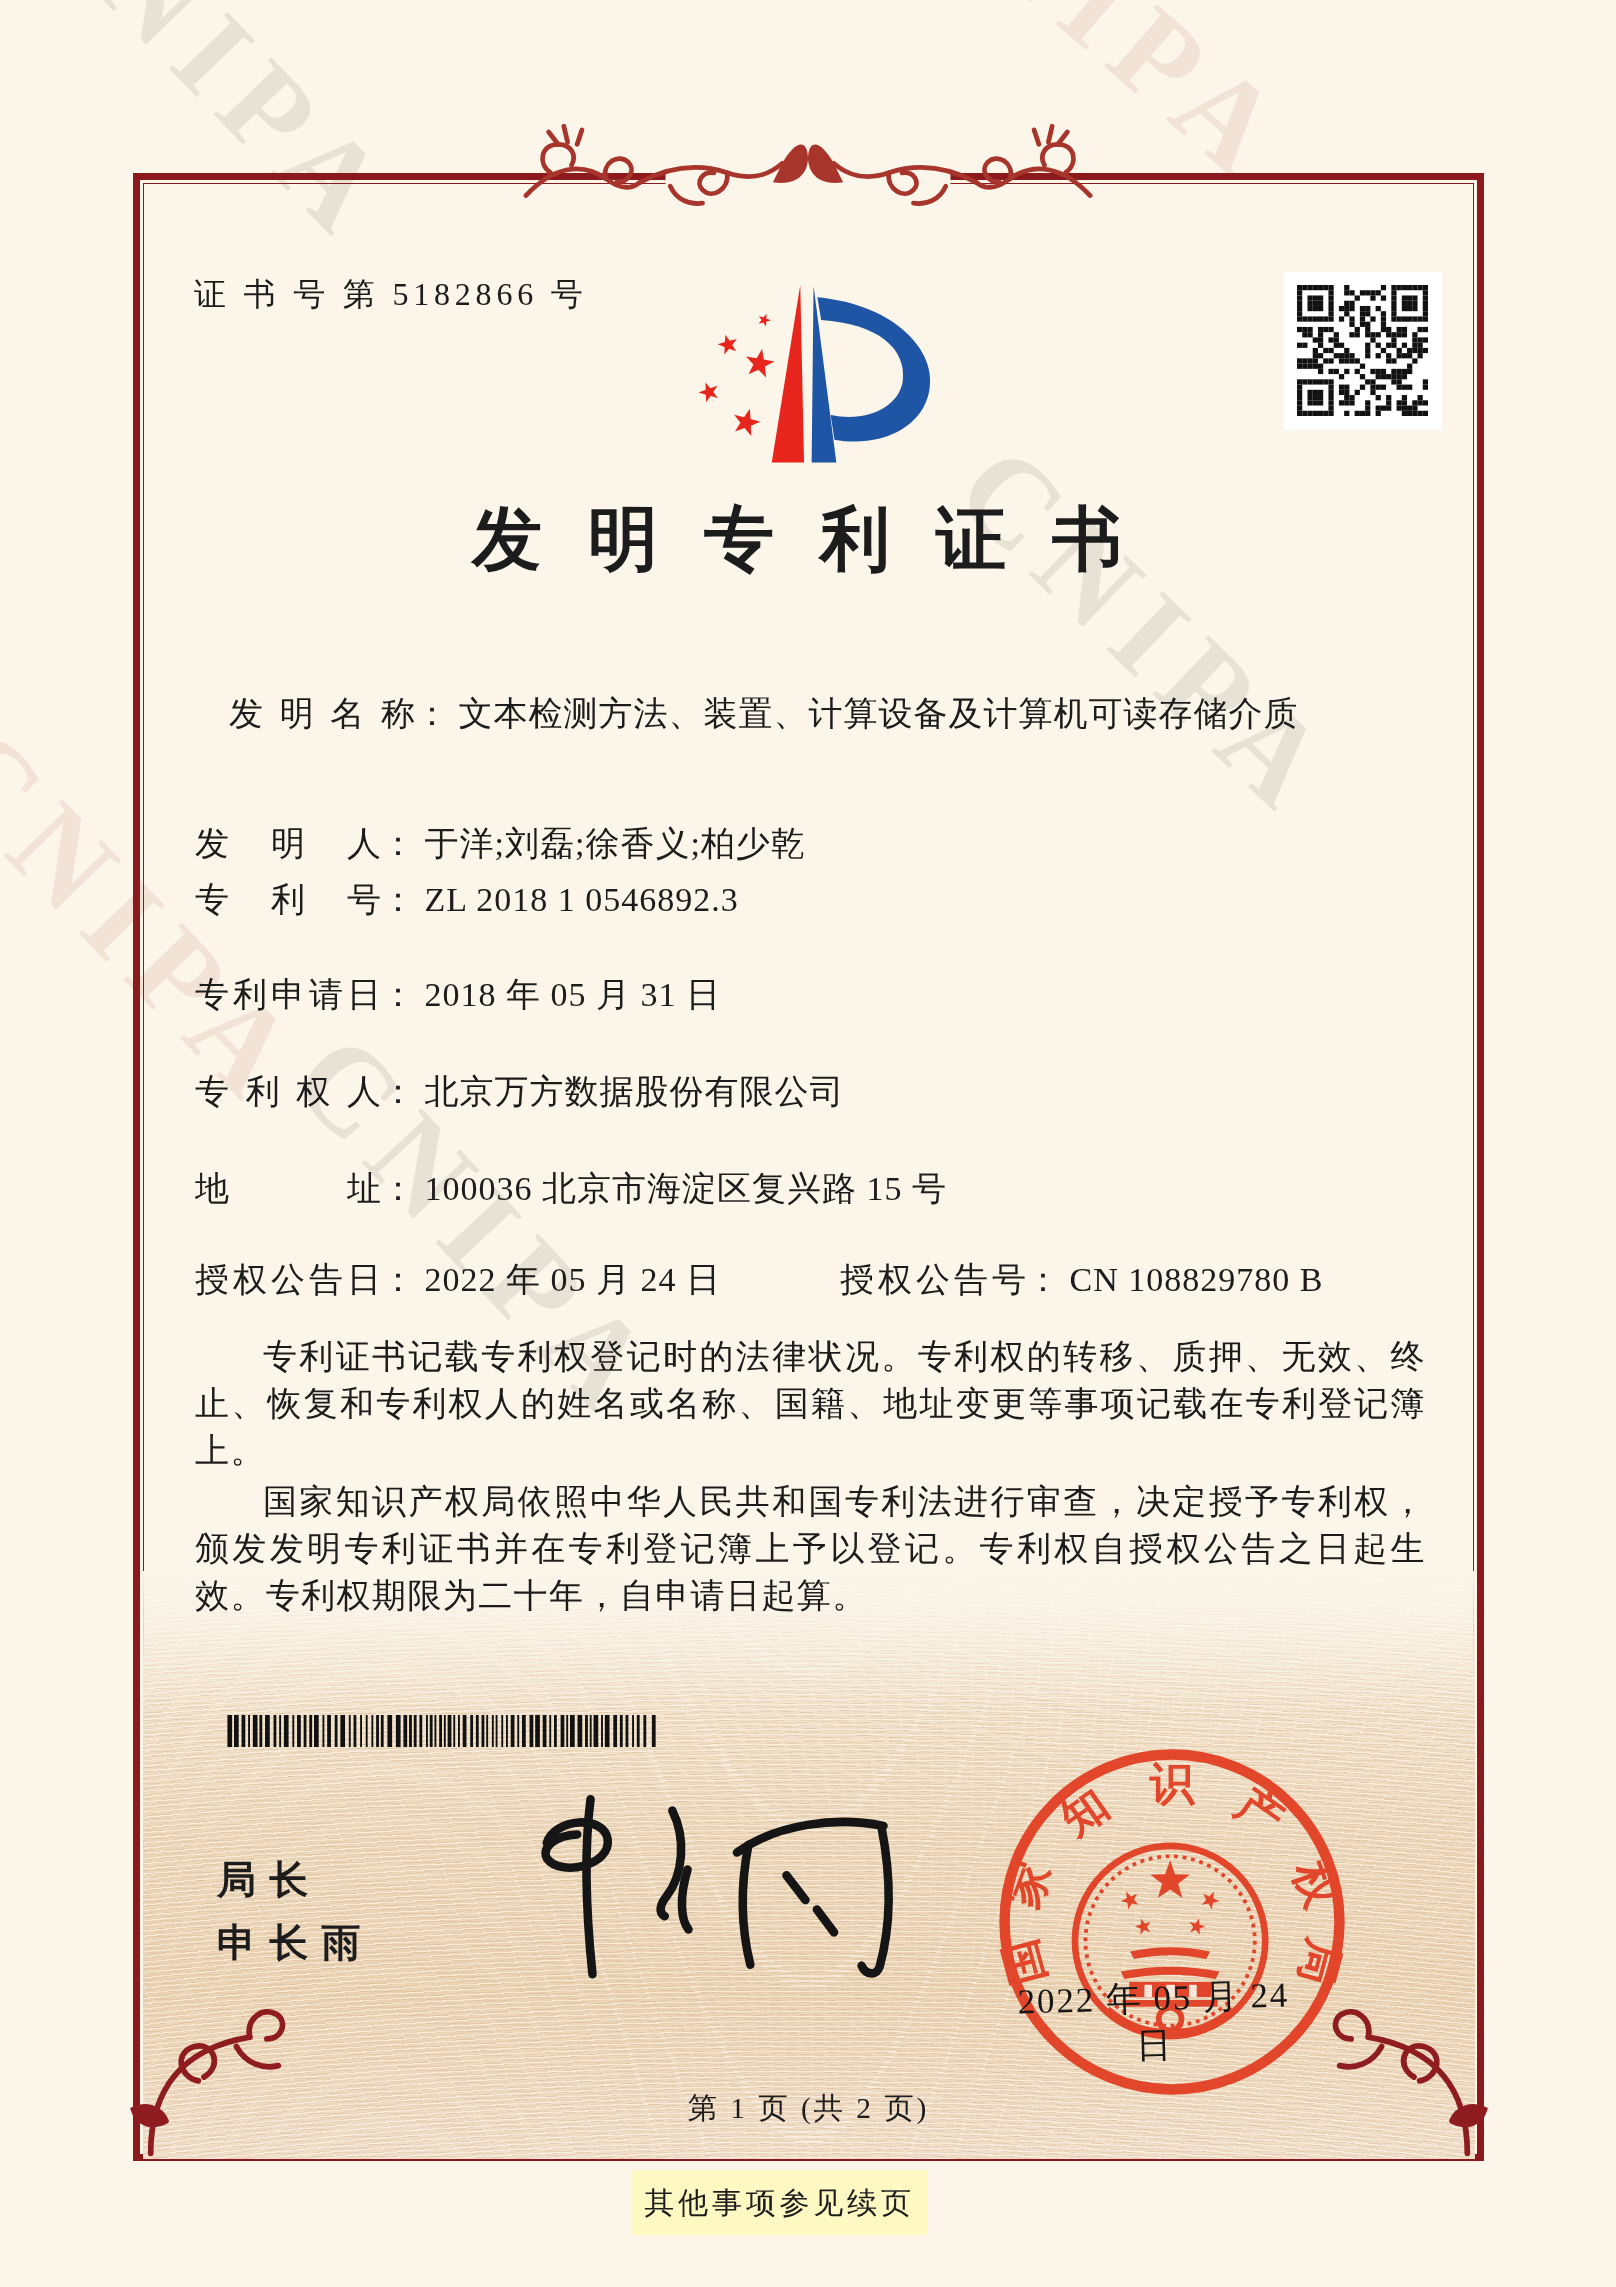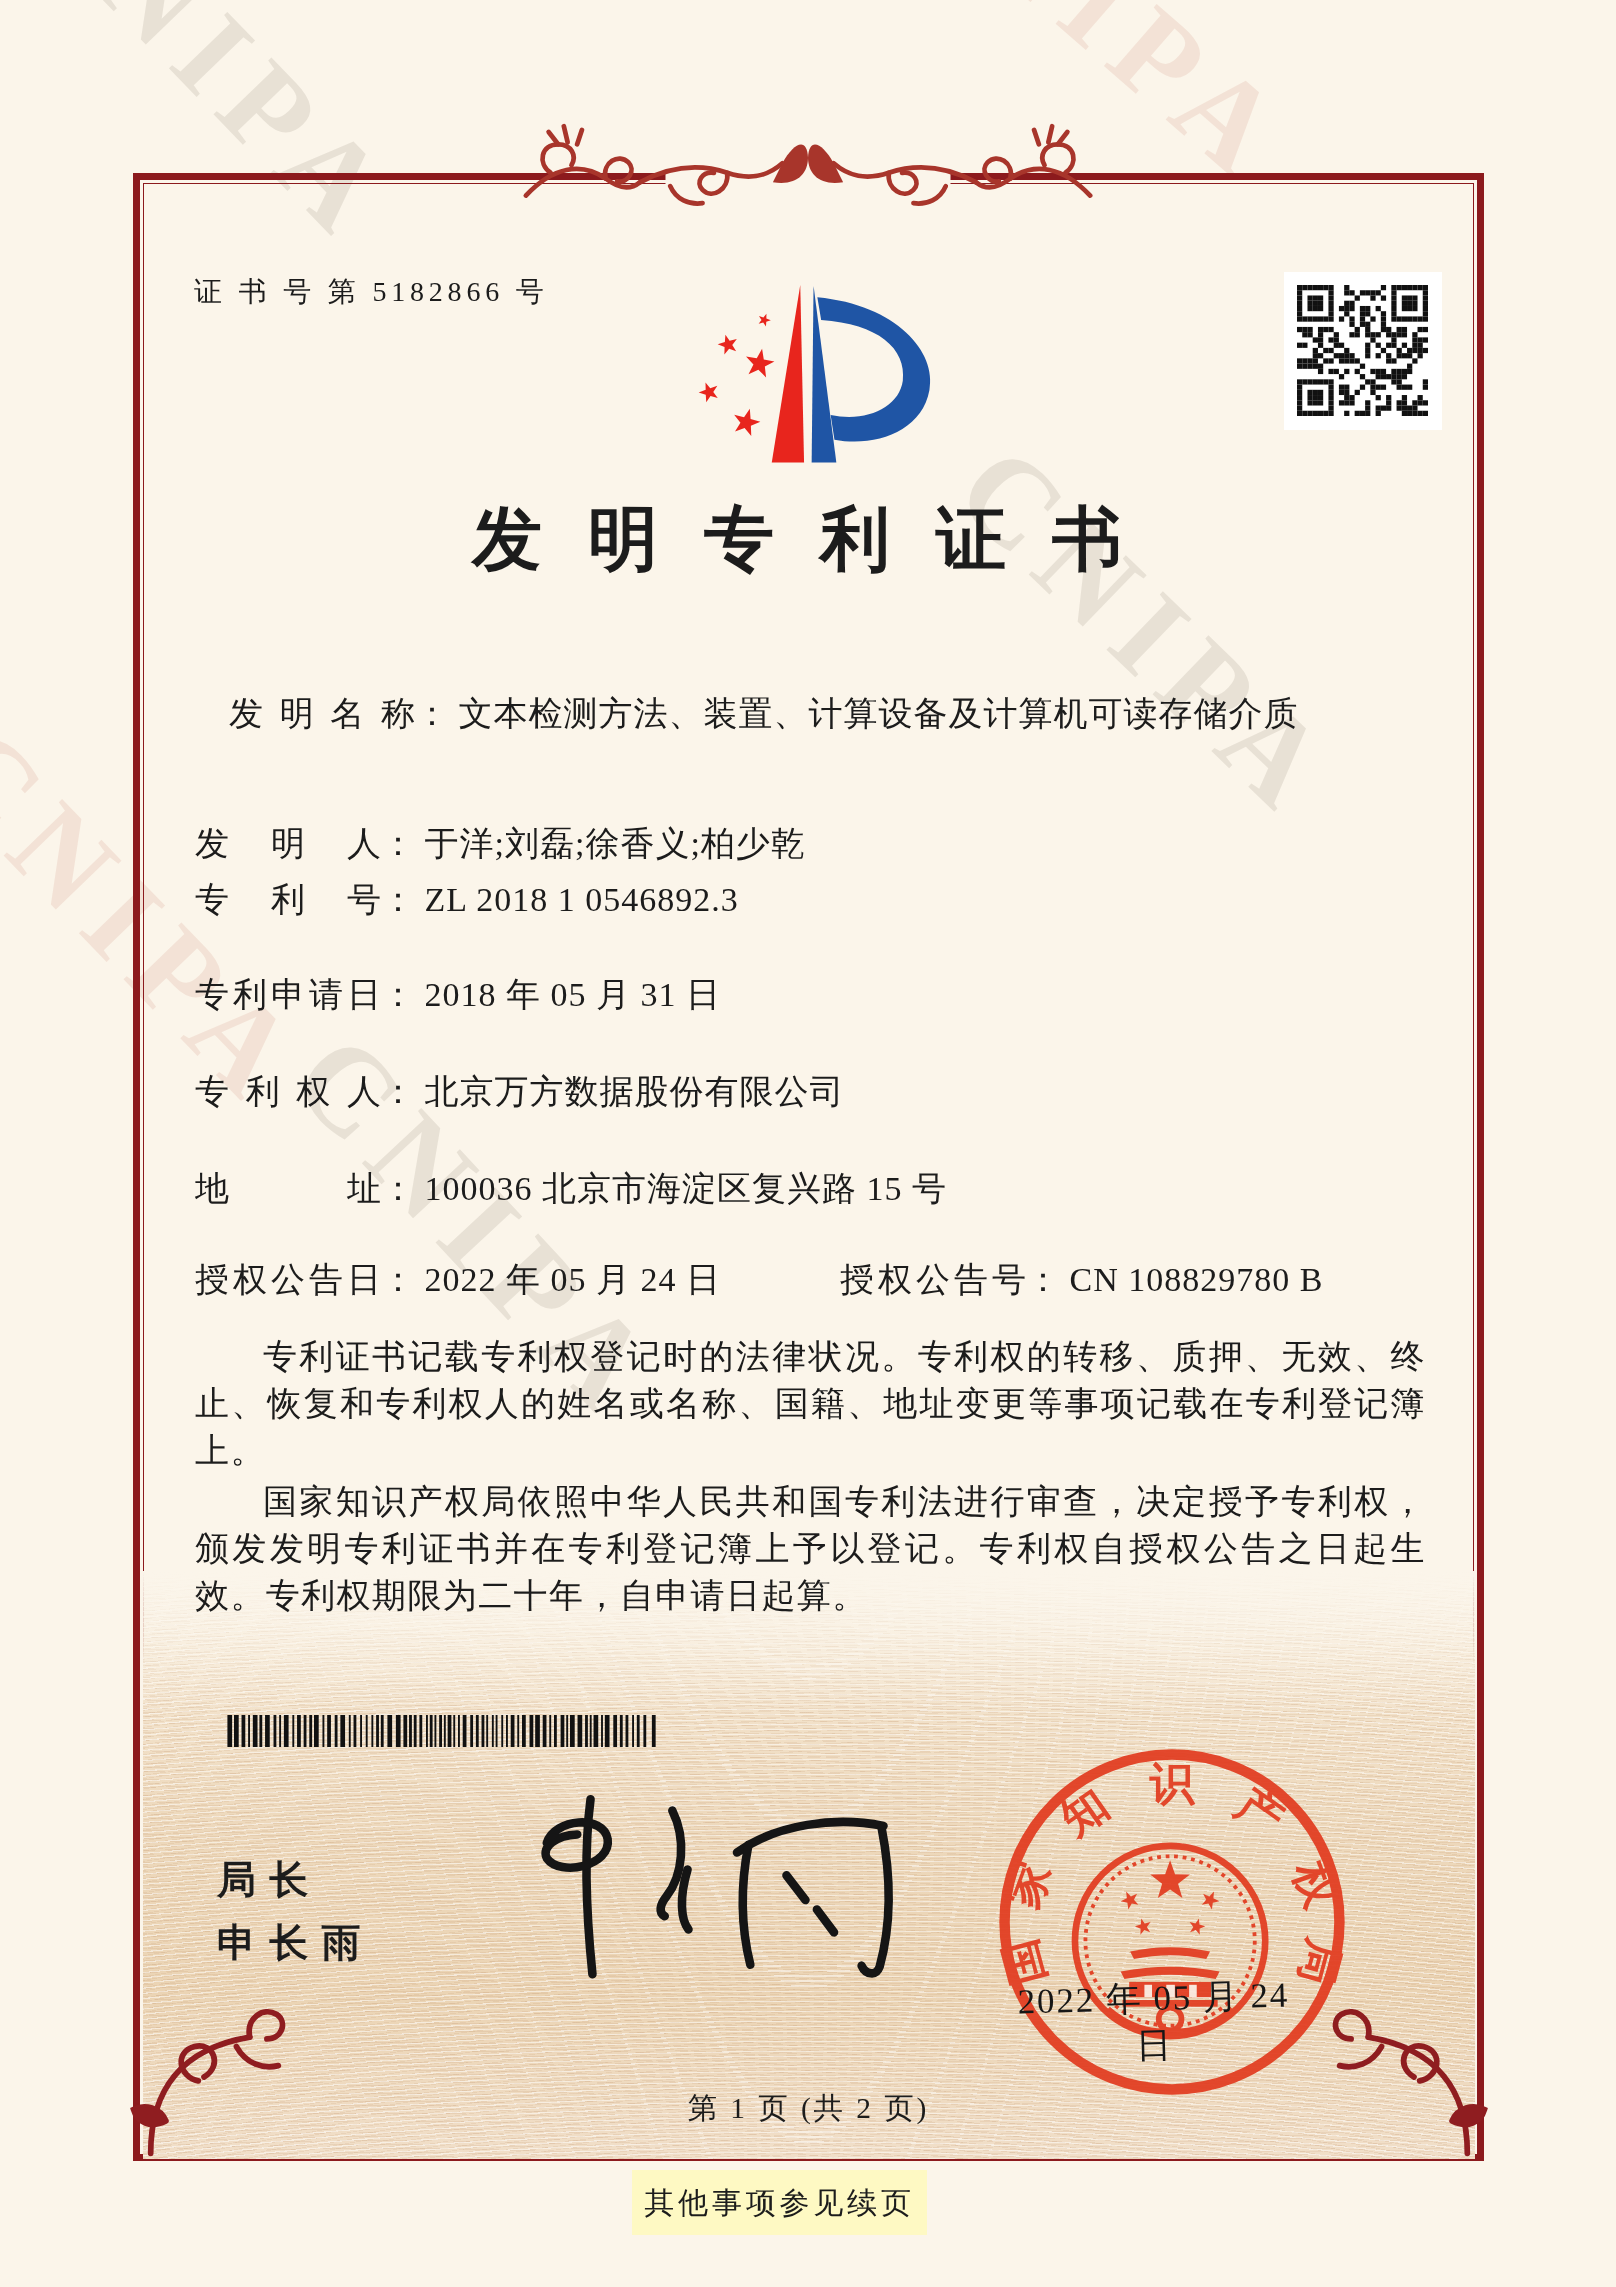--- a/index.html
+++ b/index.html
@@ -18,21 +18,21 @@
   .guilloche{position:absolute;left:143px;top:1571px;width:1332px;height:588px;z-index:2;
     background:
       repeating-radial-gradient(140% 120% at 50% 235%, rgba(255,255,255,.5) 0 2.9px, rgba(0,0,0,0) 2.9px 13.3px),
       repeating-radial-gradient(130% 110% at 18% 215%, rgba(182,132,90,.14) 0 1.9px, rgba(0,0,0,0) 1.9px 10.5px),
       repeating-radial-gradient(130% 110% at 82% 220%, rgba(182,132,90,.12) 0 1.9px, rgba(0,0,0,0) 1.9px 8.6px),
       linear-gradient(180deg, rgba(247,235,218,0) 0%, #f4e5cf 16%, #edd8bb 45%, #ebd4b4 72%, #f1dfc9 100%);}
   .guilloche-fade{position:absolute;left:143px;top:1571px;width:1332px;height:143px;z-index:2;
       background:linear-gradient(180deg,#fbf5ea 0%,rgba(251,245,234,0) 100%);}
   .ornament{position:absolute;z-index:3;}
   
-  .cert-no{position:absolute;left:194px;top:273px;font-size:28px;letter-spacing:4.8px;z-index:4;}
+  .cert-no{position:absolute;left:194px;top:273px;font-size:32px;letter-spacing:4.8px;z-index:4;}
   .logo{position:absolute;left:692px;top:282px;width:245px;height:190px;z-index:4;}
   .qr-pad{position:absolute;left:1284px;top:272px;width:158px;height:158px;background:#fff;z-index:4;}
   .qr-pad svg{position:absolute;left:13.3px;top:13.3px;}
   .title{position:absolute;left:0;top:493px;width:1617px;text-align:center;font-size:70px;
          font-weight:700;letter-spacing:46px;padding-left:23px;box-sizing:border-box;z-index:4;}
   
   .rows{position:absolute;left:195px;top:0;width:1236px;z-index:4;font-size:34px;}
   .row{position:absolute;left:0;white-space:nowrap;}
   .row .lbl{display:inline-block;width:186px;text-align:justify;text-align-last:justify;
             vertical-align:bottom;}

